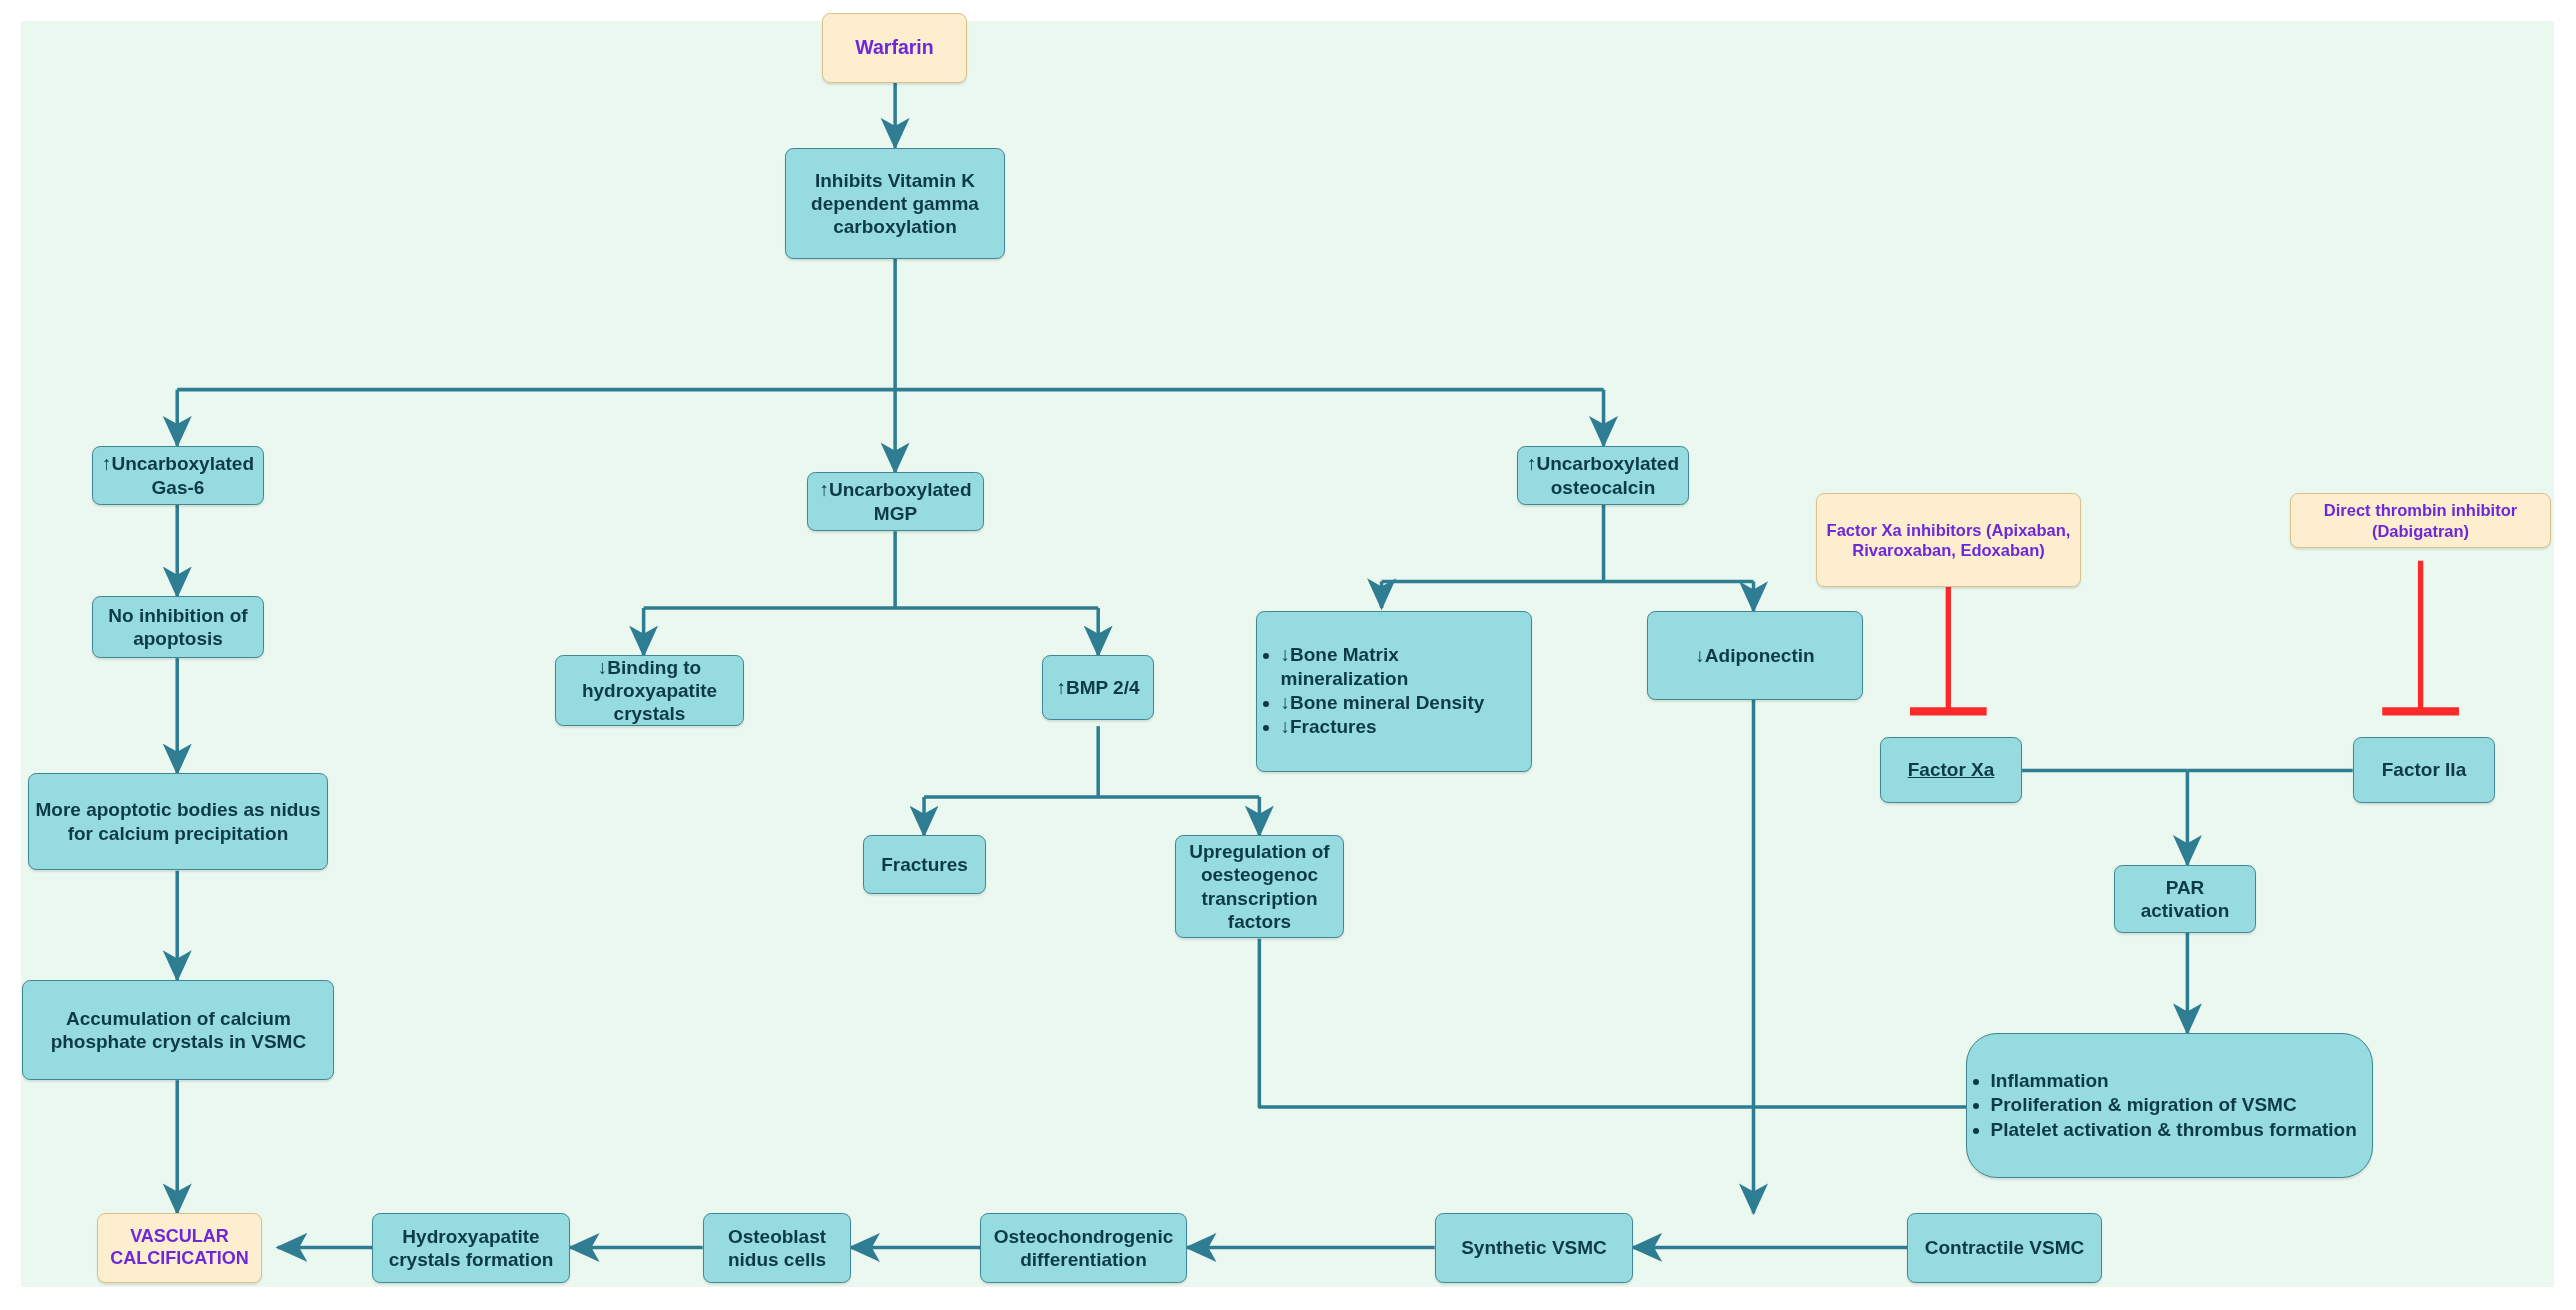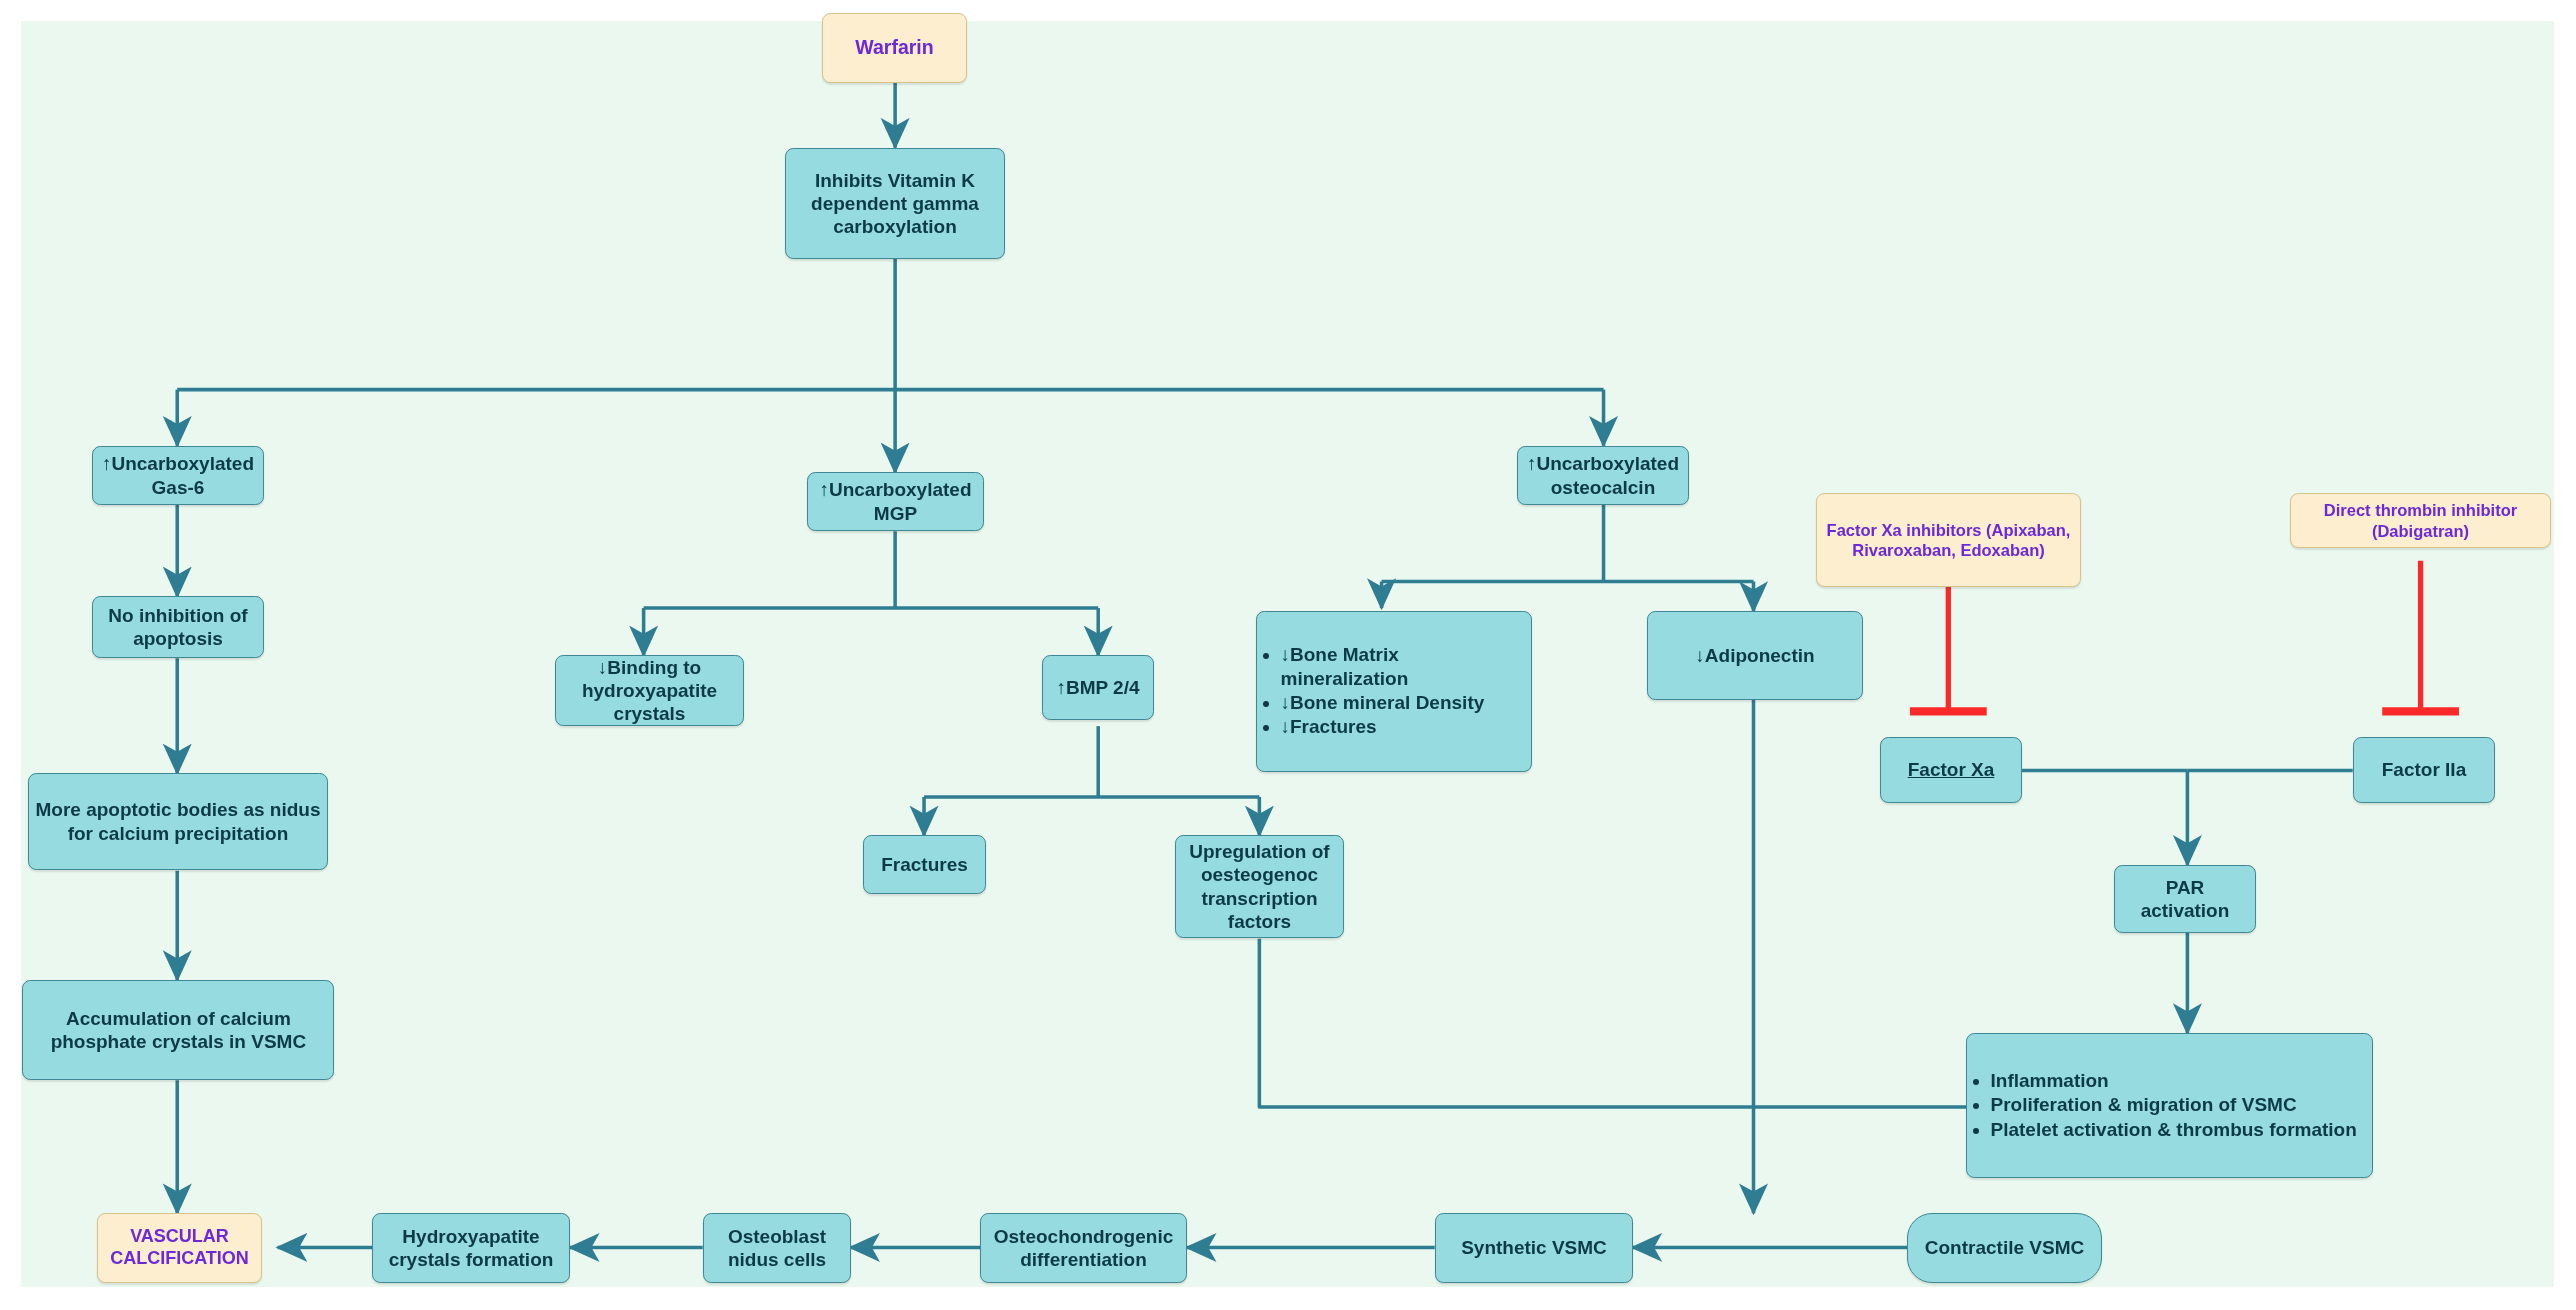--- a/index.html
+++ b/index.html
@@ -130,34 +130,34 @@
   <div class="node drug fs28" style="left:1816px;top:493px;width:265px;height:94px;">Factor Xa inhibitors (Apixaban, Rivaroxaban, Edoxaban)</div>
 
   <div class="node drug fs28" style="left:2290px;top:493px;width:261px;height:55px;">Direct thrombin inhibitor (Dabigatran)</div>
 
   <div class="node fs30" style="left:1880px;top:737px;width:142px;height:66px;text-decoration:underline;">Factor Xa</div>
 
   <div class="node fs30" style="left:2353px;top:737px;width:142px;height:66px;">Factor IIa</div>
 
   <div class="node fs30" style="left:2114px;top:865px;width:142px;height:68px;">PAR activation</div>
 
-  <div class="node list fs30" style="left:1966px;top:1033px;width:407px;height:145px;padding-left:3.5px;">
+  <div class="node list fs30" style="left:1966px;top:1033px;width:407px;height:145px;padding-left:3.5px;border-radius:31px;">
     <ul>
       <li>Inflammation</li>
       <li>Proliferation &amp; migration of VSMC</li>
       <li>Platelet activation &amp; thrombus formation</li>
     </ul>
   </div>
 
   <div class="node drug fs31" style="left:97px;top:1213px;width:165px;height:70px;">VASCULAR CALCIFICATION</div>
 
   <div class="node fs30" style="left:372px;top:1213px;width:198px;height:70px;">Hydroxyapatite crystals formation</div>
 
   <div class="node fs30" style="left:703px;top:1213px;width:148px;height:70px;">Osteoblast nidus cells</div>
 
   <div class="node fs30" style="left:980px;top:1213px;width:207px;height:70px;">Osteochondrogenic differentiation</div>
 
   <div class="node fs30" style="left:1435px;top:1213px;width:198px;height:70px;">Synthetic VSMC</div>
 
-  <div class="node fs30" style="left:1907px;top:1213px;width:195px;height:70px;border-radius:25px;">Contractile VSMC</div>
+  <div class="node fs30" style="left:1907px;top:1213px;width:195px;height:70px;">Contractile VSMC</div>
 
 </div>
 
 
 </body></html>

